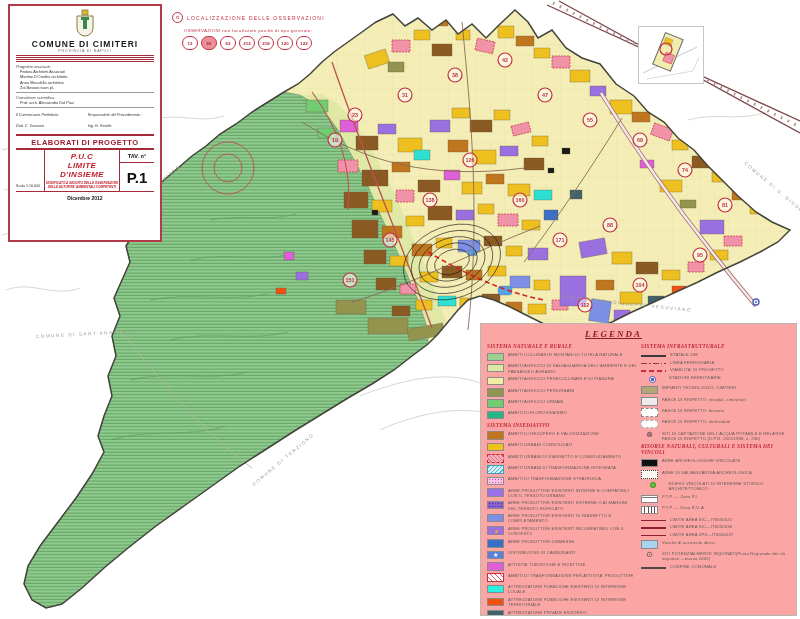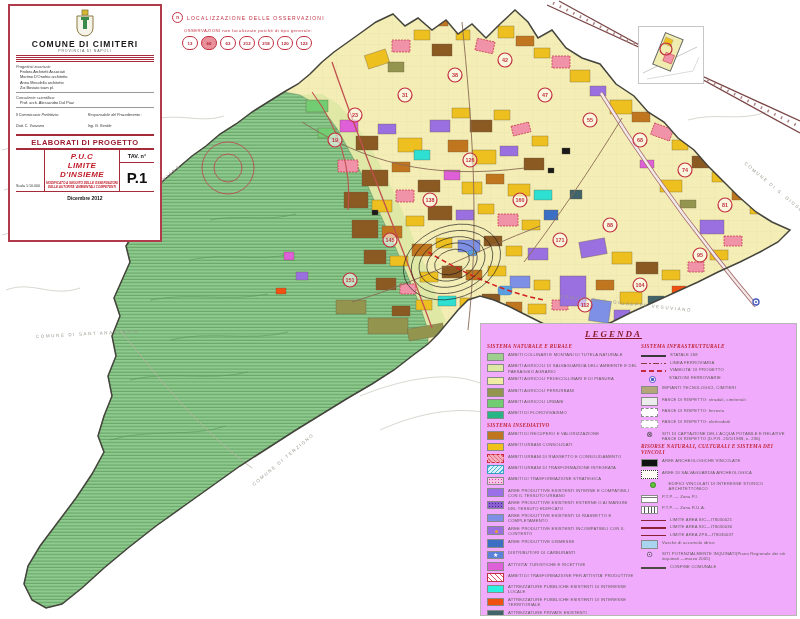--- a/index.html
+++ b/index.html
@@ -43,21 +43,21 @@
   #obs .t1{font-size:5px;letter-spacing:1.2px;color:#c23040;}
   #obs .t2{font-size:4.3px;letter-spacing:.4px;color:#c23040;margin:5px 0 3px 12px;}
   #obs .chips{display:flex;gap:3px;margin-left:10px;}
   #obs .chip{min-width:12px;height:12px;padding:0 1px;border:1.2px solid #c23040;border-radius:7px;
              color:#b02030;font-size:4.4px;font-weight:bold;display:flex;align-items:center;justify-content:center;background:#fff;}
   #obs .chip.filled{background:#e8919b;}
   
   #inset{position:absolute;left:638px;top:26px;width:64px;height:56px;border:1px solid #c6c6c6;
          background:#fff;z-index:6;}
   
-  #legend{position:absolute;left:480px;top:323px;width:317px;height:293px;background:#f0abfc;
+  #legend{position:absolute;left:480px;top:323px;width:317px;height:293px;background:#fca5a5;
           border:1px solid #b8b8b2;box-sizing:border-box;z-index:5;overflow:hidden;}
   #legend-title{position:absolute;left:104px;top:5px;font-family:"Liberation Serif",serif;
                 font-style:italic;font-weight:bold;font-size:9px;letter-spacing:2px;color:#8b1b2b;
                 text-decoration:underline;}
   .lcol{position:absolute;top:17px;}
   #lcol1{left:6px;width:150px;}
   #lcol2{left:160px;width:152px;}
   .lsec-title{font-family:"Liberation Serif",serif;font-style:italic;font-weight:bold;
               font-size:5.2px;color:#c02535;letter-spacing:.3px;margin:2px 0 3px;}
   .litem{display:flex;gap:4px;margin-bottom:2.4px;align-items:flex-start;}

